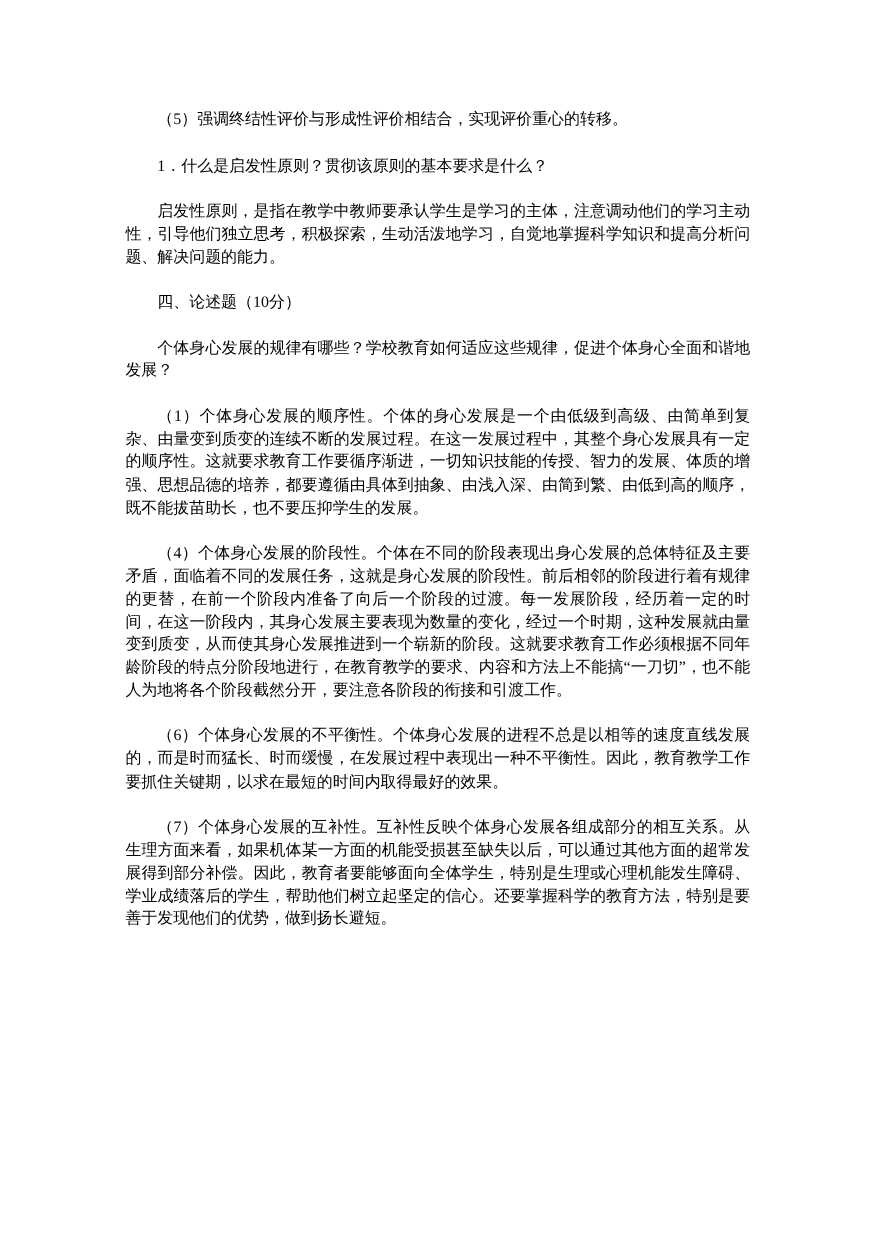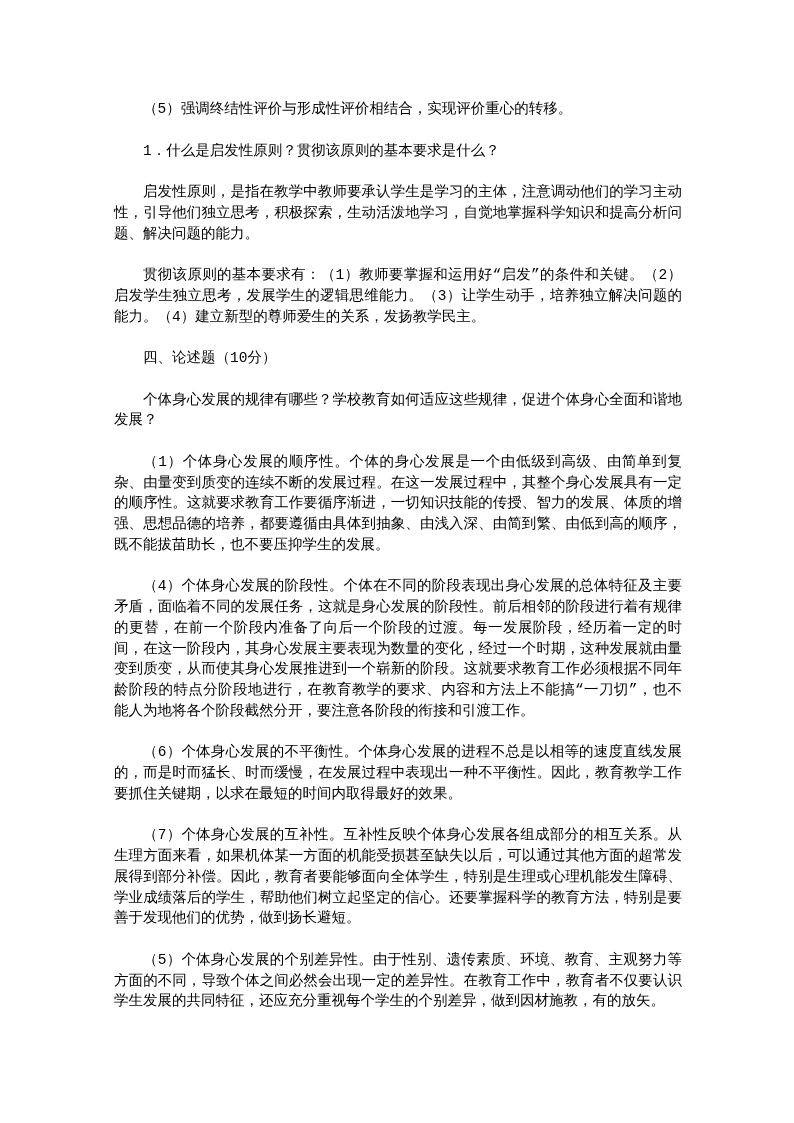--- a/index.html
+++ b/index.html
@@ -10,40 +10,38 @@
     width: 794px;
     height: 1123px;
     background: #ffffff;
     overflow: hidden;
   }
   .page {
     box-sizing: border-box;
     width: 794px;
     height: 1123px;
     padding: 99px 112px 0 114px;
-    font-family: Liberation Mono, monospace;
+    font-family: Liberation Serif, serif;
     font-size: 14.5px;
     line-height: 20.75px;
     color: #000000;
     text-align: justify;
   }
   .page p {
     margin: 0 0 20.75px 0;
     text-indent: 2em;
     word-break: break-all;
   }
 </style>
 </head>
 <body>
 
 <div class="page">
   <p>（5）强调终结性评价与形成性评价相结合，实现评价重心的转移。</p>
   <p>1．什么是启发性原则？贯彻该原则的基本要求是什么？</p>
   <p>启发性原则，是指在教学中教师要承认学生是学习的主体，注意调动他们的学习主动性，引导他们独立思考，积极探索，生动活泼地学习，自觉地掌握科学知识和提高分析问题、解决问题的能力。</p>
-  <p>贯彻该原则的基本要求有：（1）教师要掌握和运用好“启发”的条件和关键。（2）启发学生独立思考，发展学生的逻辑思维能力。（3）让学生动手，培养独立解决问题的能力。（4）建立新型的尊师爱生的关系，发扬教学民主。</p>
   <p>四、论述题（10分）</p>
   <p>个体身心发展的规律有哪些？学校教育如何适应这些规律，促进个体身心全面和谐地发展？</p>
   <p>（1）个体身心发展的顺序性。个体的身心发展是一个由低级到高级、由简单到复杂、由量变到质变的连续不断的发展过程。在这一发展过程中，其整个身心发展具有一定的顺序性。这就要求教育工作要循序渐进，一切知识技能的传授、智力的发展、体质的增强、思想品德的培养，都要遵循由具体到抽象、由浅入深、由简到繁、由低到高的顺序，既不能拔苗助长，也不要压抑学生的发展。</p>
   <p>（4）个体身心发展的阶段性。个体在不同的阶段表现出身心发展的总体特征及主要矛盾，面临着不同的发展任务，这就是身心发展的阶段性。前后相邻的阶段进行着有规律的更替，在前一个阶段内准备了向后一个阶段的过渡。每一发展阶段，经历着一定的时间，在这一阶段内，其身心发展主要表现为数量的变化，经过一个时期，这种发展就由量变到质变，从而使其身心发展推进到一个崭新的阶段。这就要求教育工作必须根据不同年龄阶段的特点分阶段地进行，在教育教学的要求、内容和方法上不能搞“一刀切”，也不能人为地将各个阶段截然分开，要注意各阶段的衔接和引渡工作。</p>
   <p>（6）个体身心发展的不平衡性。个体身心发展的进程不总是以相等的速度直线发展的，而是时而猛长、时而缓慢，在发展过程中表现出一种不平衡性。因此，教育教学工作要抓住关键期，以求在最短的时间内取得最好的效果。</p>
   <p>（7）个体身心发展的互补性。互补性反映个体身心发展各组成部分的相互关系。从生理方面来看，如果机体某一方面的机能受损甚至缺失以后，可以通过其他方面的超常发展得到部分补偿。因此，教育者要能够面向全体学生，特别是生理或心理机能发生障碍、学业成绩落后的学生，帮助他们树立起坚定的信心。还要掌握科学的教育方法，特别是要善于发现他们的优势，做到扬长避短。</p>
-  <p>（5）个体身心发展的个别差异性。由于性别、遗传素质、环境、教育、主观努力等方面的不同，导致个体之间必然会出现一定的差异性。在教育工作中，教育者不仅要认识学生发展的共同特征，还应充分重视每个学生的个别差异，做到因材施教，有的放矢。</p>
 </div>
 
 </body></html>

